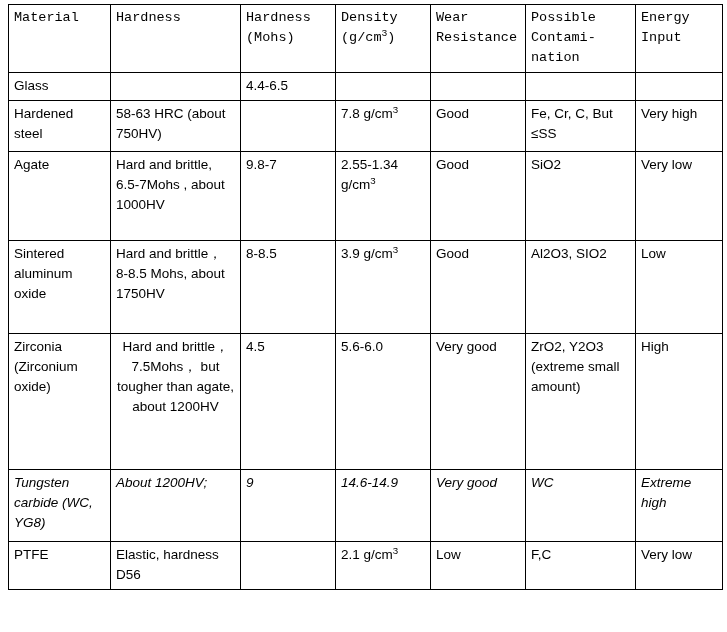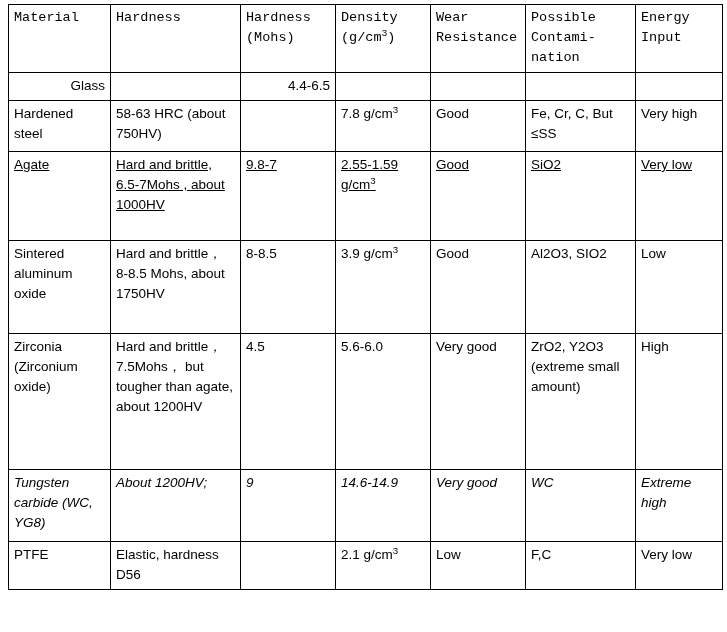--- a/index.html
+++ b/index.html
@@ -38,29 +38,29 @@
   col.c0 { width: 102px; }
   col.c1 { width: 130px; }
   col.c2 { width: 95px; }
   col.c3 { width: 95px; }
   col.c4 { width: 95px; }
   col.c5 { width: 110px; }
   col.c6 { width: 87px; }
 
   tr.hdr td { height: 60px; font-family: Liberation Mono, monospace; }
 
-  td.center { }
+  td.center { text-align: center; }
 
   .sup { font-size: 0.72em; vertical-align: super; line-height: 0; }
 
   
-  tr.r-glass td { height: 17px; text-align: right; }
+  tr.r-glass td { height: 17px; }
   tr.r-ss td { height: 62px; }
   tr.r-hsteel td { height: 43px; }
-  tr.r-agate td { height: 81px; text-decoration: underline; }
+  tr.r-agate td { height: 81px; }
   tr.r-sao td { height: 85px; }
   tr.r-zirc td { height: 128px; }
   tr.r-tung td { height: 64px; font-style: italic; }
   tr.r-ptfe td { height: 35px; }
 </style>
 </head>
 <body>
 
 <div id="table-wrap">
   <table class="spec-table">
@@ -118,21 +118,21 @@
         <td><span>7.8 g/cm</span><span class="sup">3</span></td>
         <td><span>Good</span></td>
         <td><span>Fe, Cr, C, But ≤SS</span></td>
         <td><span>Very high</span></td>
       </tr>
 
       <tr class="r-agate">
         <td><span>Agate</span></td>
         <td><span>Hard and brittle, 6.5-7Mohs , about 1000HV</span></td>
         <td><span>9.8-7</span></td>
-        <td><span>2.55-1.59 g/cm</span><span class="sup">3</span></td>
+        <td><span>2.55-1.34 g/cm</span><span class="sup">3</span></td>
         <td><span>Good</span></td>
         <td><span>SiO2</span></td>
         <td><span>Very low</span></td>
       </tr>
 
       <tr class="r-sao">
         <td><span>Sintered aluminum oxide</span></td>
         <td><span>Hard and brittle， 8-8.5 Mohs, about 1750HV</span></td>
         <td><span>8-8.5</span></td>
         <td><span>3.9 g/cm</span><span class="sup">3</span></td>

